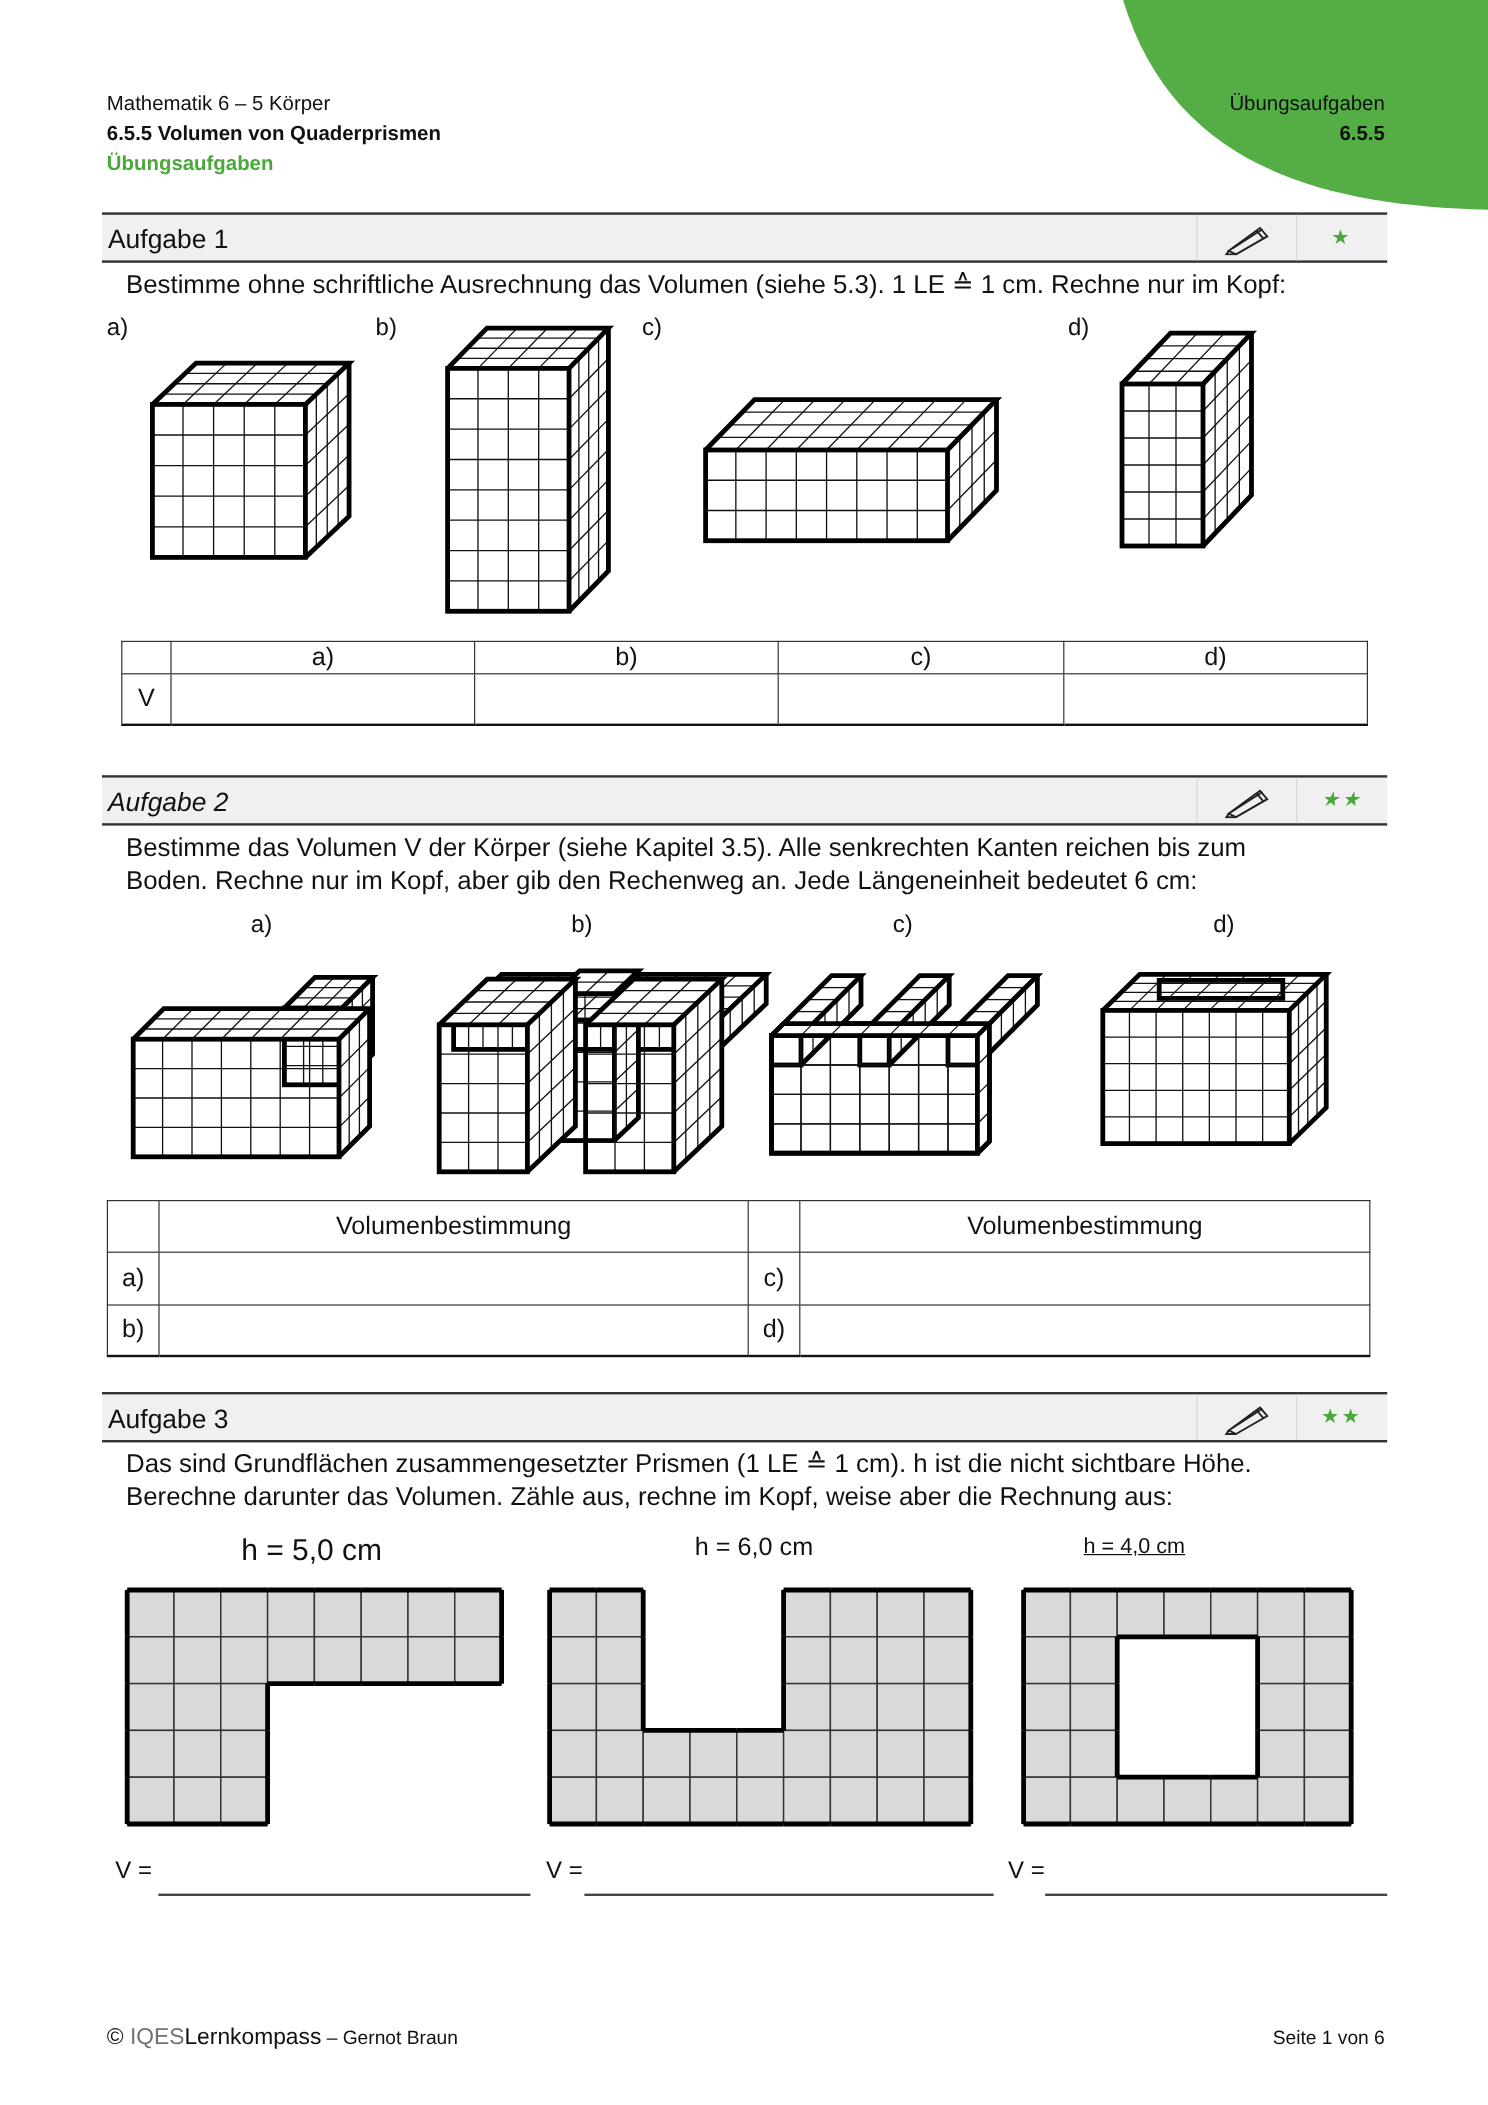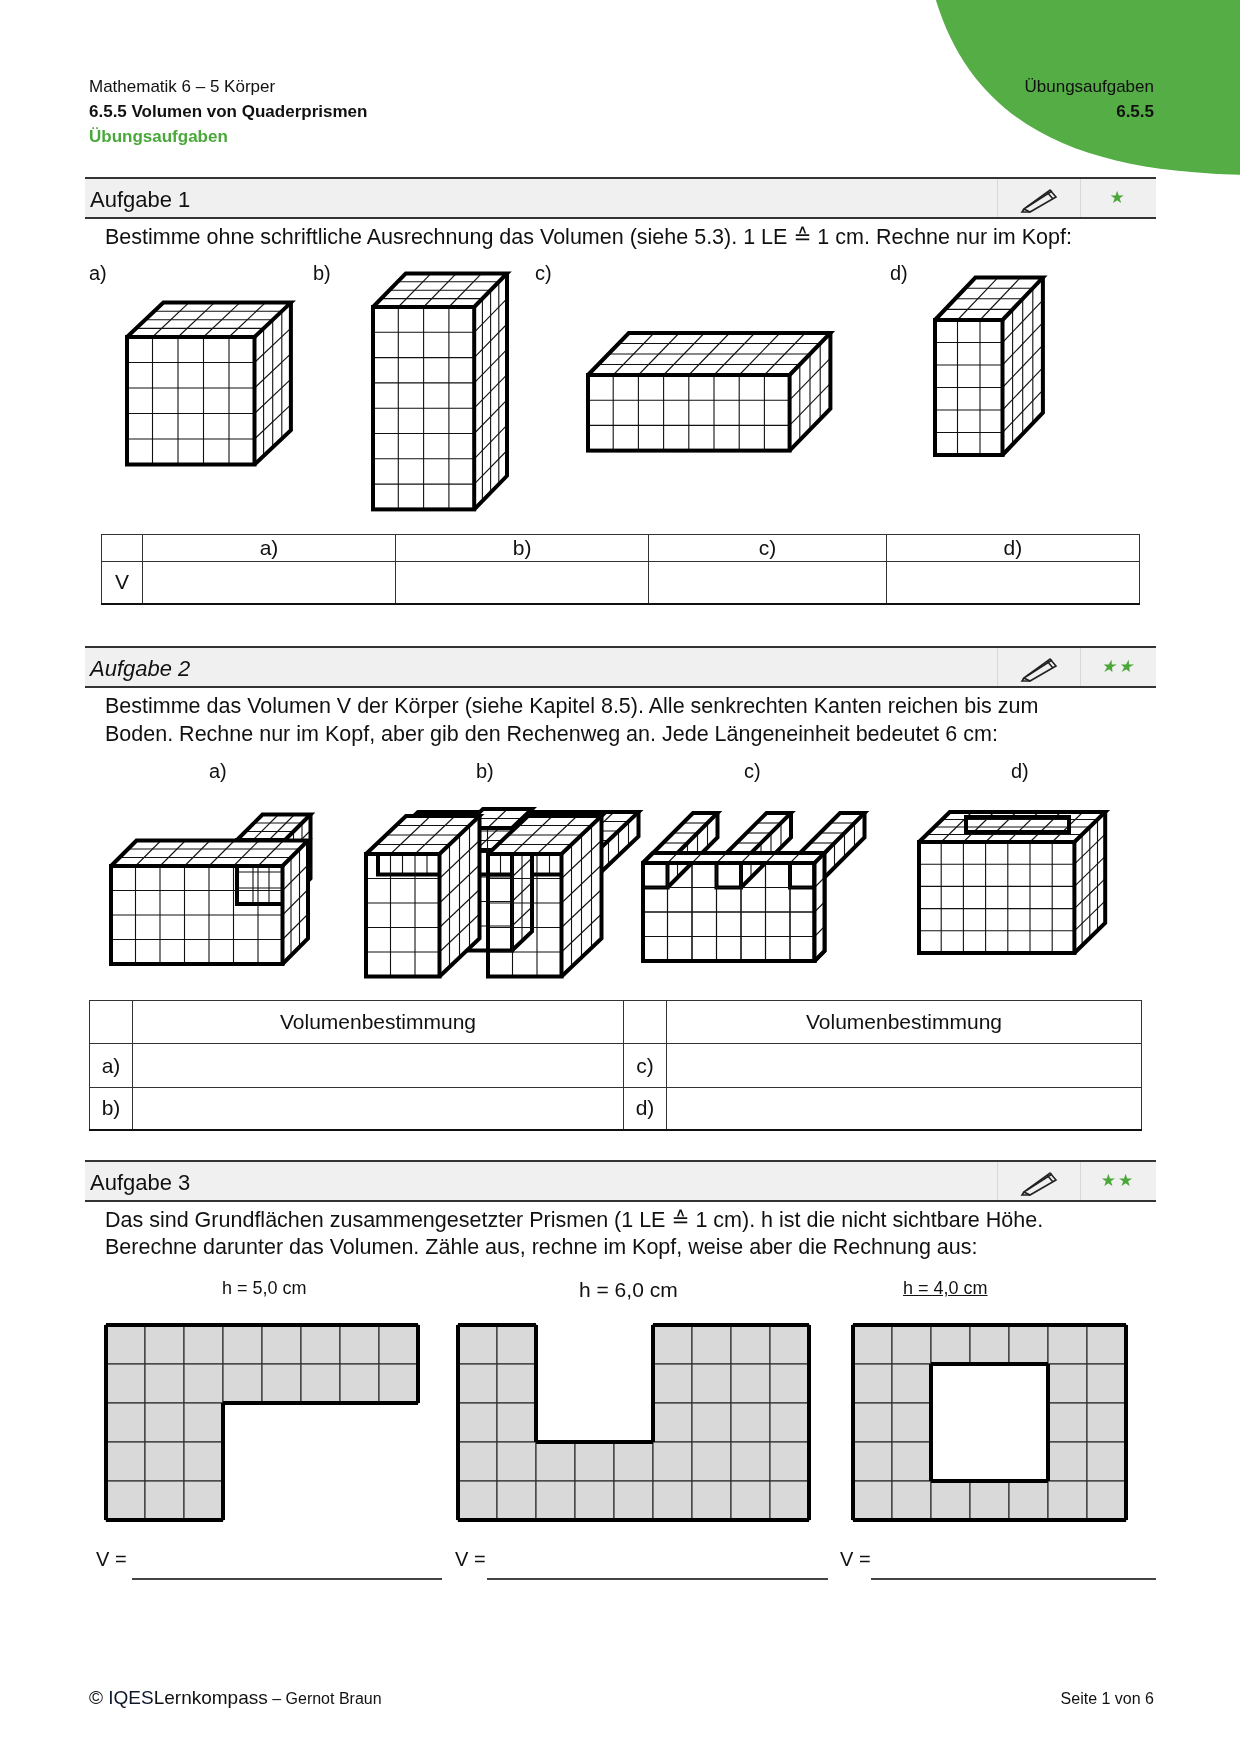--- a/index.html
+++ b/index.html
@@ -27,21 +27,21 @@
   table.grid-table { position: absolute; border-collapse: collapse; font-size: 21px; }
   table.grid-table td { border: 1.5px solid #333; padding: 0; text-align: center; vertical-align: middle; }
   .tbl-bottom { border-bottom: 2.5px solid #111 !important; }
 
   svg .thick { stroke: #000; stroke-width: 4; fill: none; stroke-linejoin: miter; }
   svg .thin { stroke: #111; stroke-width: 1.1; fill: none; }
   .vlabel { position: absolute; font-size: 20px; }
   .vline { position: absolute; height: 0; border-top: 2px solid #444; }
 
   .footer-left { position: absolute; left: 89px; top: 1687px; font-size: 19px; }
-  .footer-left .iq { color: #0f172a; }
+  .footer-left .iq { color: #737373; }
   .footer-left .small { font-size: 16px; }
   .footer-right { position: absolute; right: 86px; top: 1690px; font-size: 16px; }
 </style>
 </head>
 <body>
 
 <svg class="green-blob" viewBox="0 0 330 185">
   <path d="M0,0 L330,0 L330,185 C 170,185 40,150 0,0 Z" fill="#54ad45"></path>
 </svg>
 
@@ -221,21 +221,21 @@
   <svg class="pencil" viewBox="0 0 40 28">
     <g fill="none" stroke="#222" stroke-width="1.6">
       <path d="M4,24 L30,5 L36,12 L10,27 Z"></path>
         <path d="M4,24 L2,27 L10,27"></path>
       <path d="M27,7 L33,14"></path>
         <path d="M7,22 L32,6"></path>
     </g>
   </svg>
   <span class="stars">★★</span>
 </div>
-<div class="para" style="top:692px;">Bestimme das Volumen V der Körper (siehe Kapitel 8.5). Alle senkrechten Kanten reichen bis zum</div>
+<div class="para" style="top:692px;">Bestimme das Volumen V der Körper (siehe Kapitel 3.5). Alle senkrechten Kanten reichen bis zum</div>
 <div class="para" style="top:720px;">Boden. Rechne nur im Kopf, aber gib den Rechenweg an. Jede Längeneinheit bedeutet 6 cm:</div>
 
 <div class="lbl" style="left:209px; top:760px;">a)</div>
 <div class="lbl" style="left:476px; top:760px;">b)</div>
 <div class="lbl" style="left:744px; top:760px;">c)</div>
 <div class="lbl" style="left:1011px; top:760px;">d)</div>
 
 <svg id="t2svg" class="abs" style="left:0; top:790px;" width="1240" height="200">
     <g>
       <g>
@@ -557,21 +557,21 @@
         <path d="M4,24 L2,27 L10,27"></path>
       <path d="M27,7 L33,14"></path>
         <path d="M7,22 L32,6"></path>
     </g>
   </svg>
   <span class="stars">★★</span>
 </div>
 <div class="para" style="top:1206px;">Das sind Grundflächen zusammengesetzter Prismen (1 LE ≙ 1 cm). h ist die nicht sichtbare Höhe.</div>
 <div class="para" style="top:1233px;">Berechne darunter das Volumen. Zähle aus, rechne im Kopf, weise aber die Rechnung aus:</div>
 
-<div class="lbl" style="left:222px; top:1278px; font-size:18px;">h = 5,0 cm</div>
+<div class="lbl" style="left:201px; top:1278px; font-size:25px;">h = 5,0 cm</div>
 <div class="lbl" style="left:579px; top:1278px; font-size:21px;">h = 6,0 cm</div>
 <div class="lbl" style="left:903px; top:1278px; font-size:18px;text-decoration:underline;">h = 4,0 cm</div>
 
 <svg id="t3svg" class="abs" style="left:0; top:1310px;" width="1240" height="220">
     <g>
       <rect x="106" y="15" width="39" height="39" fill="#d9d9d9" stroke="#333" stroke-width="1.2"></rect>
       <rect x="145" y="15" width="39" height="39" fill="#d9d9d9" stroke="#333" stroke-width="1.2"></rect>
       <rect x="184" y="15" width="39" height="39" fill="#d9d9d9" stroke="#333" stroke-width="1.2"></rect>
       <rect x="223" y="15" width="39" height="39" fill="#d9d9d9" stroke="#333" stroke-width="1.2"></rect>
       <rect x="262" y="15" width="39" height="39" fill="#d9d9d9" stroke="#333" stroke-width="1.2"></rect>

